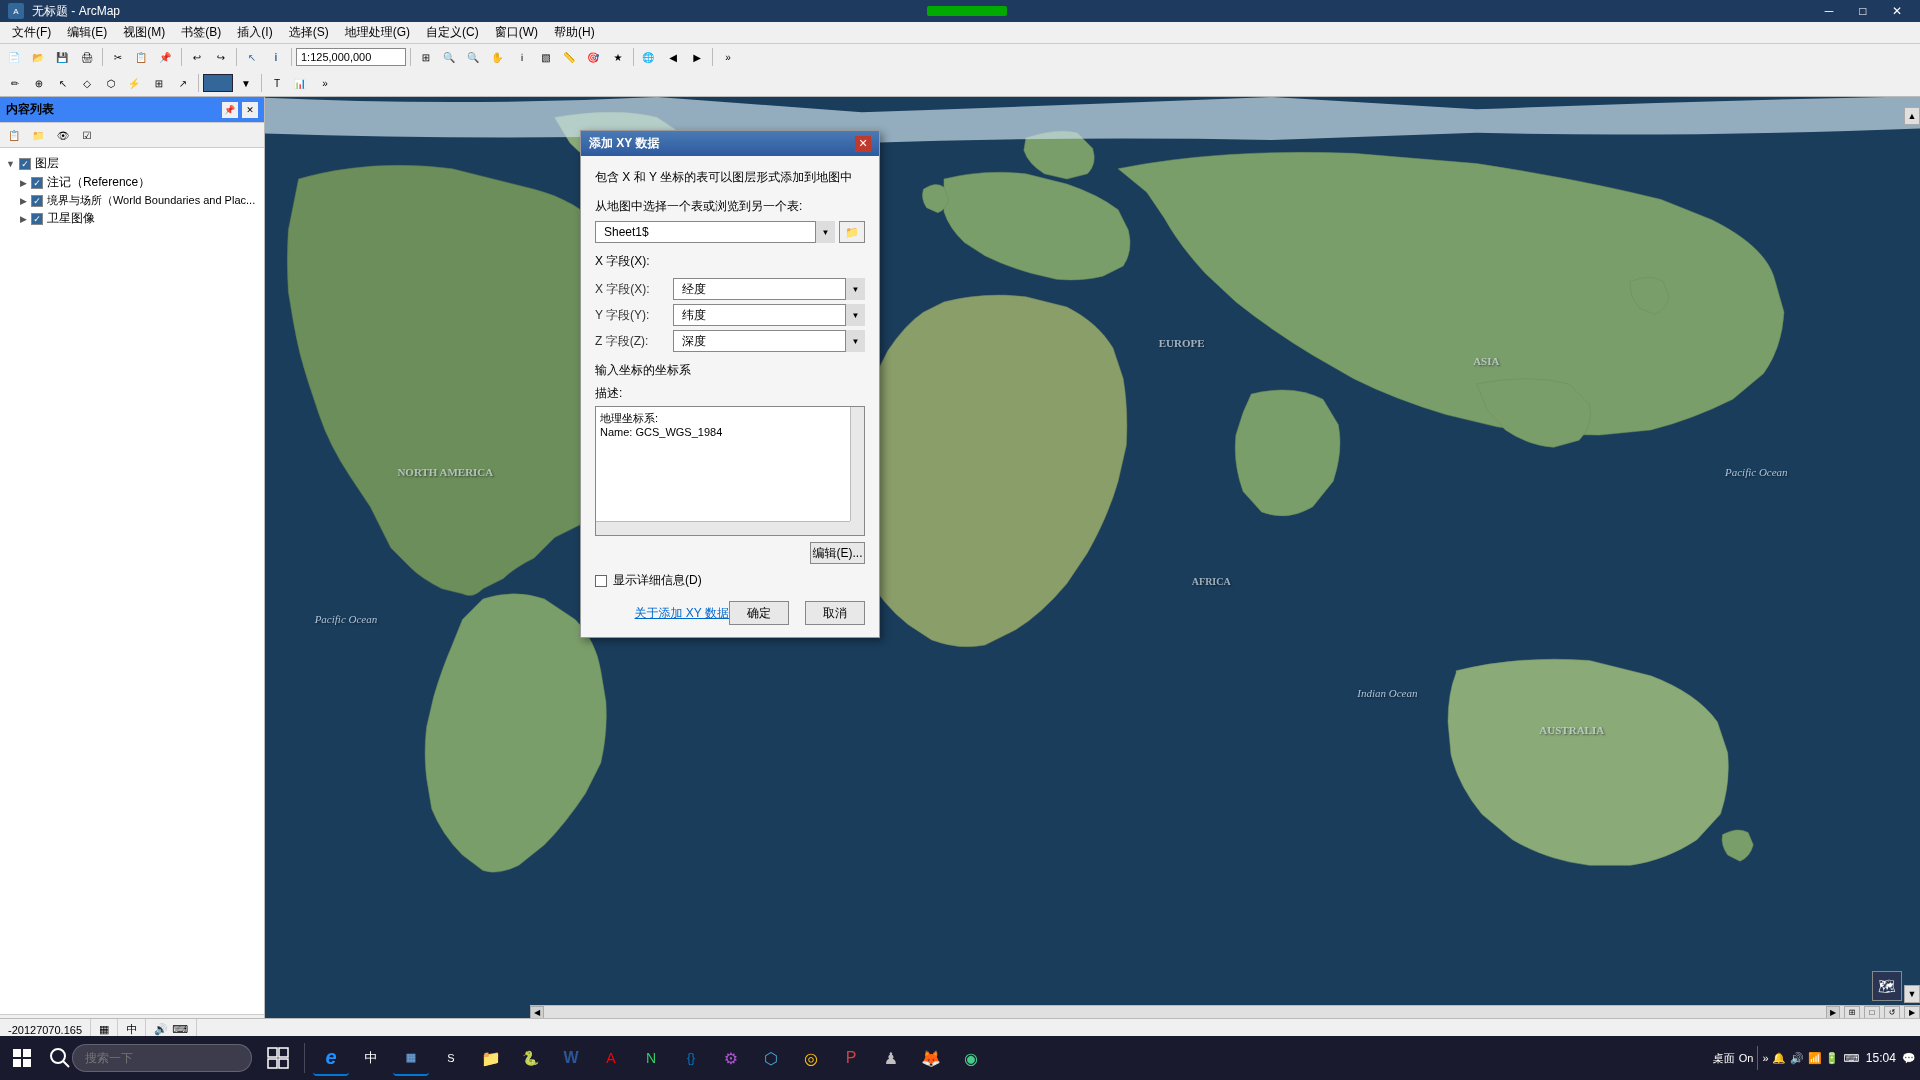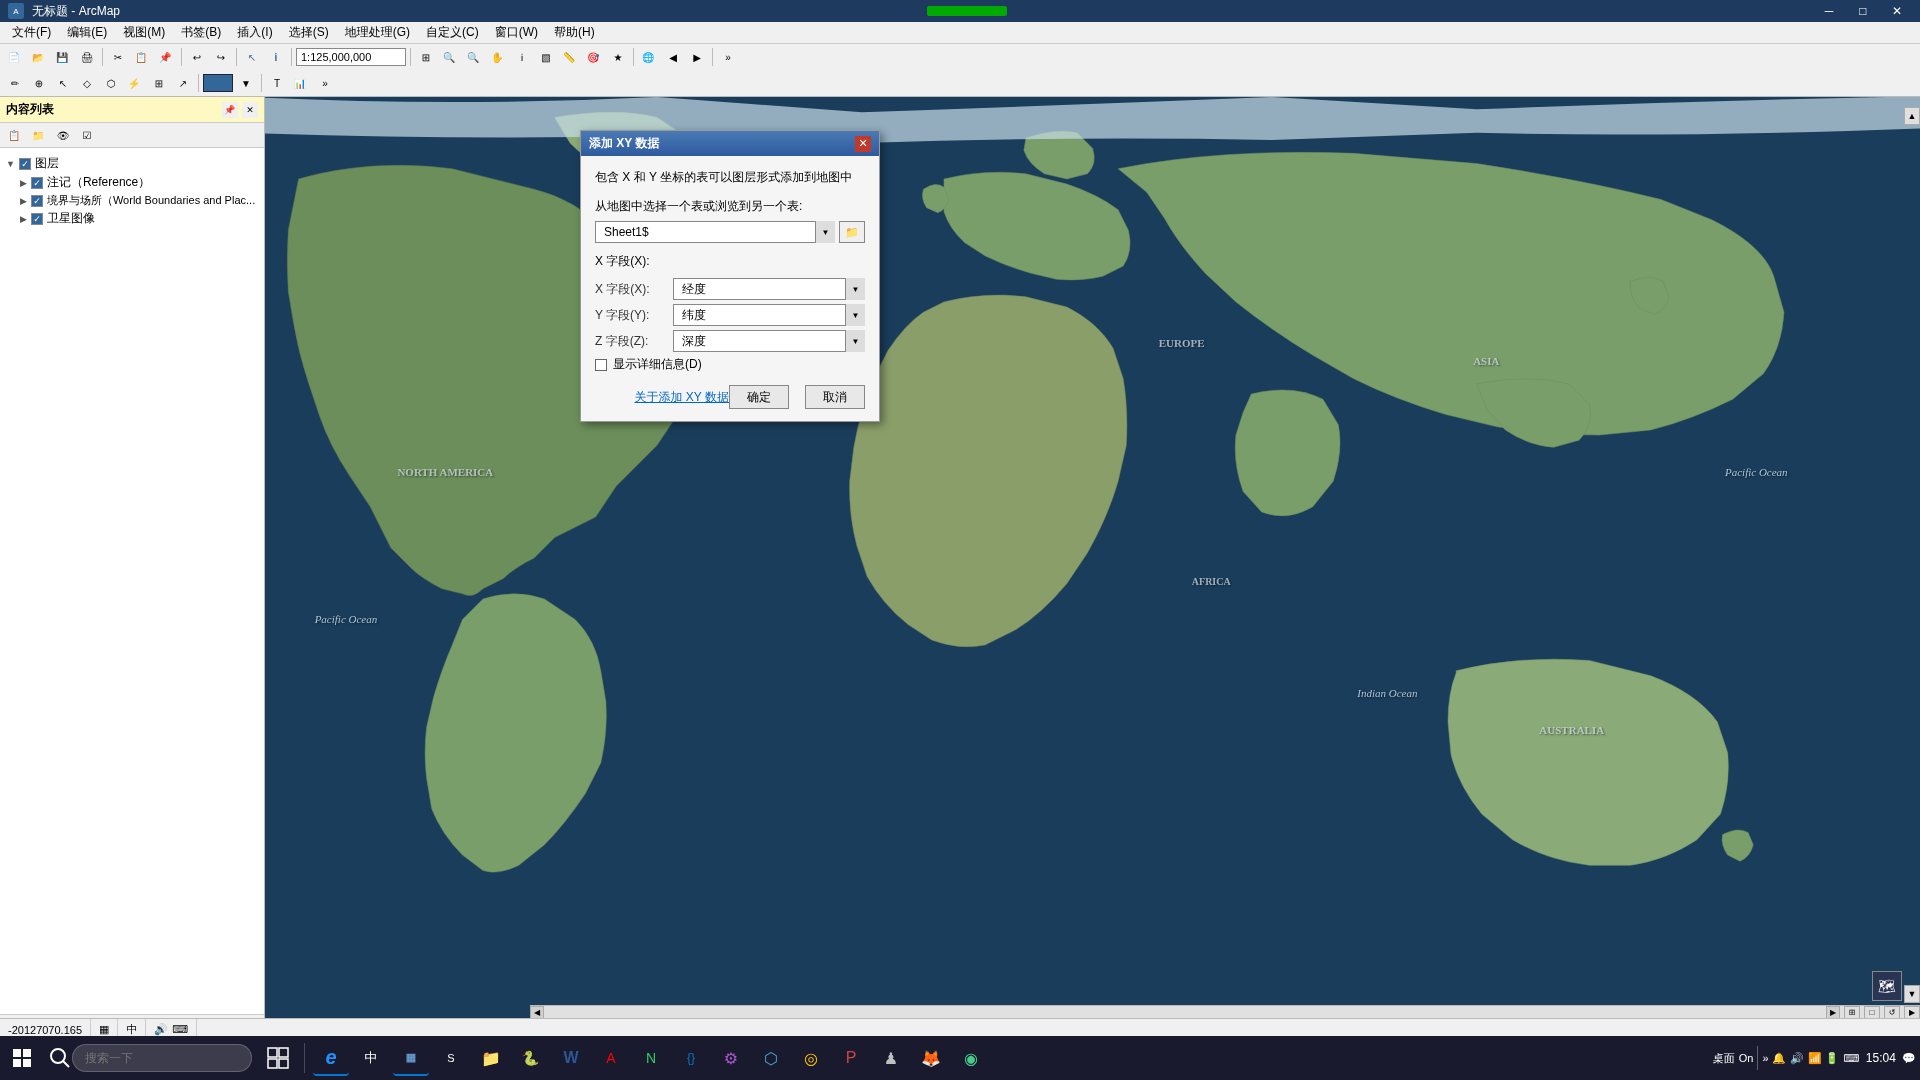--- a/index.html
+++ b/index.html
@@ -137,21 +137,21 @@
       border-right: 1px solid #bbb;
       display: flex;
       flex-direction: column;
       overflow: hidden;
     }
     #sidebar-header {
       display: flex;
       align-items: center;
       justify-content: space-between;
       padding: 4px 6px;
-      background: #fef9c3;
+      background: #3b82f6;
       border-bottom: 1px solid #ccc;
       font-size: 12px;
       font-weight: bold;
     }
     #sidebar-toolbar {
       display: flex;
       align-items: center;
       gap: 2px;
       padding: 2px 4px;
       background: #f0f0f0;
@@ -795,20 +795,36 @@
       <div class="dialog-row">
         <span class="dialog-label">Z 字段(Z):</span>
         <div class="select-wrapper">
           <select style="width:100%;height:22px;border:1px solid #888;background:white;font-size:12px;padding:0 4px;">
             <option>深度</option>
           </select>
           <div class="select-arrow">▼</div>
         </div>
       </div>
 
+      <div style="margin-top:10px;">
+        <div class="coord-section-label">输入坐标的坐标系</div>
+        <div style="font-size:12px;margin-bottom:4px;">描述:</div>
+        <div class="coord-desc-box" style="height:130px;">
+          <div class="coord-desc-inner">
+            <div>地理坐标系:</div>
+            <div>Name: GCS_WGS_1984</div>
+          </div>
+          <div class="scrollbar-v"></div>
+          <div class="scrollbar-h"></div>
+          <div class="scrollbar-corner"></div>
+        </div>
+        <div style="display:flex;justify-content:flex-end;margin-bottom:8px;">
+          <button class="edit-btn">编辑(E)...</button>
+        </div>
+      </div>
 
       <div class="checkbox-row">
         <span class="cb"></span>
         <span>显示详细信息(D)</span>
       </div>
 
 
       <div class="dialog-footer">
         <a class="help-link">关于添加 XY 数据</a>
         <div class="footer-buttons">

